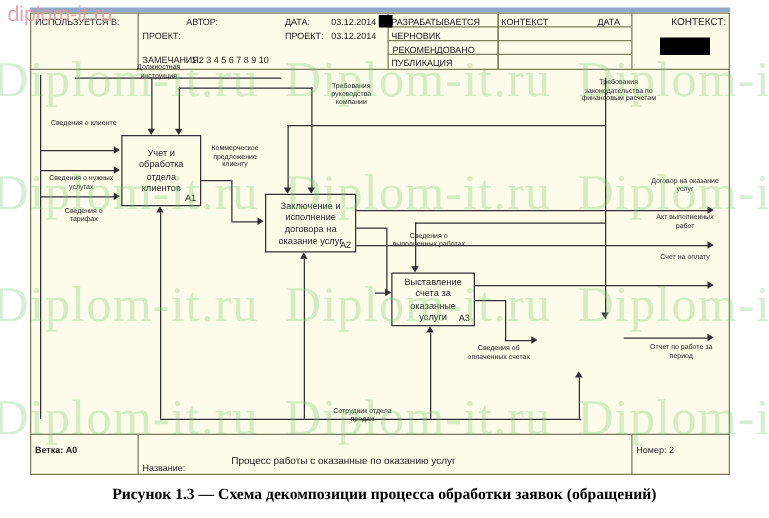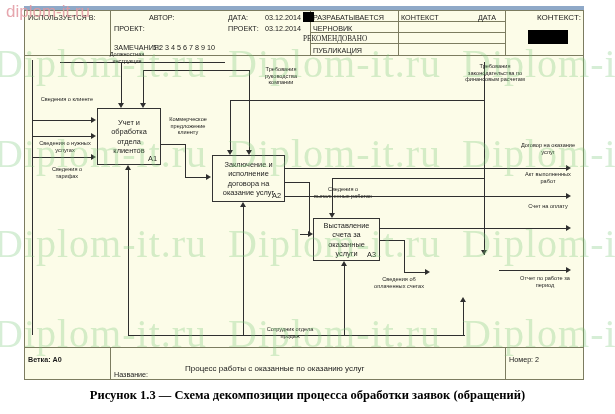--- a/index.html
+++ b/index.html
@@ -104,21 +104,21 @@
   <div class="hdr-txt" style="left:114px;top:24px;">ПРОЕКТ:</div>
   <div class="hdr-txt" style="left:114px;top:43px;">ЗАМЕЧАНИЯ:</div>
   <div class="hdr-txt" style="left:153px;top:43px;">1 2 3 4 5 6 7 8 9 10</div>
   <div class="hdr-txt" style="left:228px;top:13px;">ДАТА:</div>
   <div class="hdr-txt" style="left:265px;top:13px;">03.12.2014</div>
   <div class="hdr-txt" style="left:228px;top:24px;">ПРОЕКТ:</div>
   <div class="hdr-txt" style="left:265px;top:24px;">03.12.2014</div>
 
   <div class="hdr-txt" style="left:313px;top:13px;">РАЗРАБАТЫВАЕТСЯ</div>
   <div class="hdr-txt" style="left:313px;top:24px;">ЧЕРНОВИК</div>
-  <div class="hdr-txt" style="left:303px;top:35px;font-family:Liberation Serif, serif;">РЕКОМЕНДОВАНО</div>
+  <div class="hdr-txt" style="left:314px;top:35px;">РЕКОМЕНДОВАНО</div>
   <div class="hdr-txt" style="left:313px;top:46px;">ПУБЛИКАЦИЯ</div>
   <div class="hdr-txt" style="left:401px;top:13px;">КОНТЕКСТ</div>
   <div class="hdr-txt" style="left:478px;top:13px;">ДАТА</div>
   <div class="hdr-txt" style="left:509px;top:13px;font-size:8px;margin-left:28px;">КОНТЕКСТ:</div>
   <div class="blackbox" style="left:528px;top:30px;width:40px;height:14px;"></div>
   <div class="blackbox" style="left:303px;top:12px;width:11px;height:10px;"></div>
 
   <div class="abox" style="left:97px;top:108px;width:64px;height:57px;">
     <div class="ttl">Учет и обработка отдела клиентов</div>
     <div class="num">A1</div>

